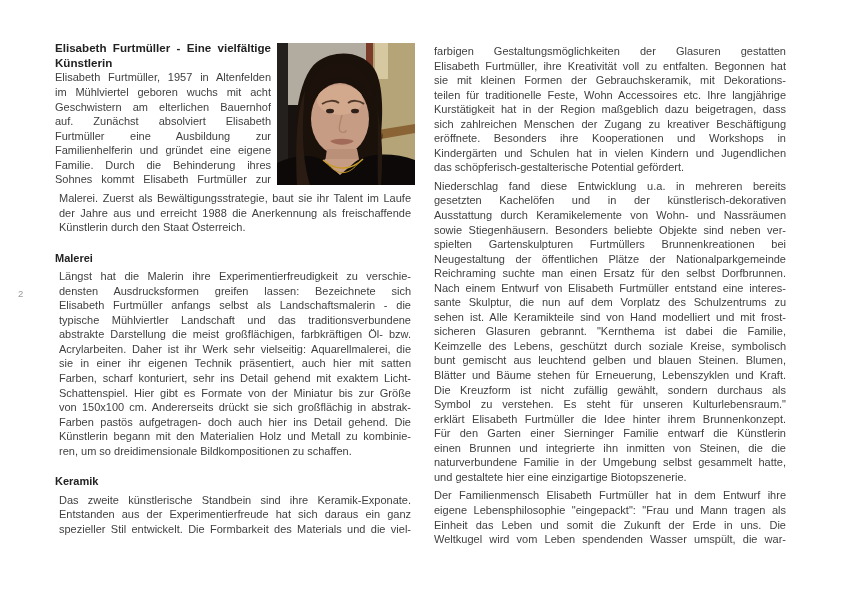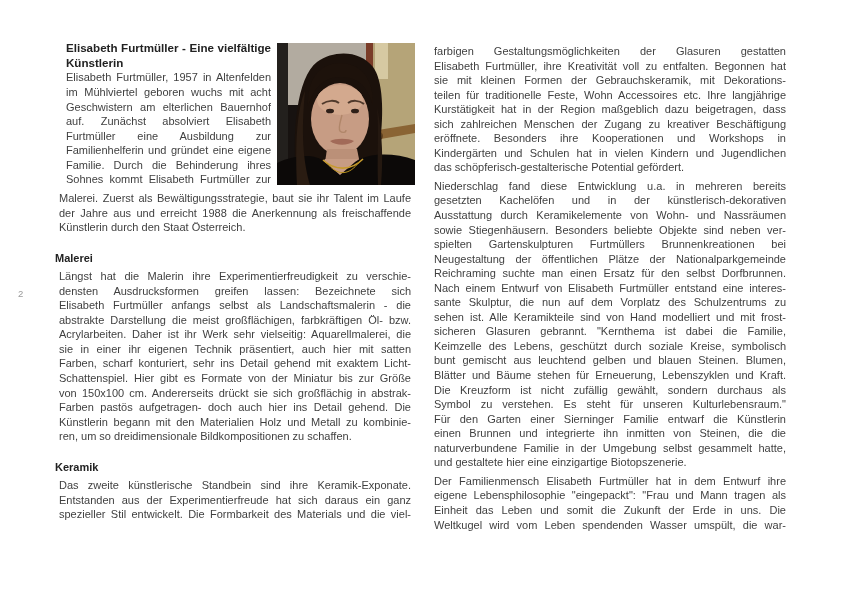--- a/index.html
+++ b/index.html
@@ -27,21 +27,21 @@
   .col {
     width: 360px;
     font-size: 11px;
     line-height: 14.55px;
   }
   .header-row {
     display: flex;
     gap: 6px;
     height: 147px;
   }
-  .header-text { width: 218px; margin-left: 11px; }
+  .header-text { width: 218px; }
   .title-line {
     font-weight: bold;
     color: #222222;
     font-size: 11.6px;
     line-height: 15.2px;
     text-align: justify;
     text-align-last: justify;
   }
   .title-line.last { text-align-last: left; }
   .photo-frame {
@@ -126,20 +126,21 @@
           <div class="para">
             <div class="line">Malerei. Zuerst als Bewältigungsstrategie, baut sie ihr Talent im Laufe</div>
             <div class="line">der Jahre aus und erreicht 1988 die Anerkennung als freischaffende</div>
             <div class="line last">Künstlerin durch den Staat Österreich.</div>
           </div>
           <div class="heading">Malerei</div>
           <div class="para">
             <div class="line">Längst hat die Malerin ihre Experimentierfreudigkeit zu verschie-</div>
             <div class="line">densten Ausdrucksformen greifen lassen: Bezeichnete sich</div>
             <div class="line">Elisabeth Furtmüller anfangs selbst als Landschaftsmalerin - die</div>
+            <div class="line">typische Mühlviertler Landschaft und das traditionsverbundene</div>
             <div class="line">abstrakte Darstellung die meist großflächigen, farbkräftigen Öl- bzw.</div>
             <div class="line">Acrylarbeiten. Daher ist ihr Werk sehr vielseitig: Aquarellmalerei, die</div>
             <div class="line">sie in einer ihr eigenen Technik präsentiert, auch hier mit satten</div>
             <div class="line">Farben, scharf konturiert, sehr ins Detail gehend mit exaktem Licht-</div>
             <div class="line">Schattenspiel. Hier gibt es Formate von der Miniatur bis zur Größe</div>
             <div class="line">von 150x100 cm. Andererseits drückt sie sich großflächig in abstrak-</div>
             <div class="line">Farben pastös aufgetragen- doch auch hier ins Detail gehend. Die</div>
             <div class="line">Künstlerin begann mit den Materialien Holz und Metall zu kombinie-</div>
             <div class="line last">ren, um so dreidimensionale Bildkompositionen zu schaffen.</div>
           </div>
@@ -175,20 +176,21 @@
             <div class="line">Reichraming suchte man einen Ersatz für den selbst Dorfbrunnen.</div>
             <div class="line">Nach einem Entwurf von Elisabeth Furtmüller entstand eine interes-</div>
             <div class="line">sante Skulptur, die nun auf dem Vorplatz des Schulzentrums zu</div>
             <div class="line">sehen ist. Alle Keramikteile sind von Hand modelliert und mit frost-</div>
             <div class="line">sicheren Glasuren gebrannt. "Kernthema ist dabei die Familie,</div>
             <div class="line">Keimzelle des Lebens, geschützt durch soziale Kreise, symbolisch</div>
             <div class="line">bunt gemischt aus leuchtend gelben und blauen Steinen. Blumen,</div>
             <div class="line">Blätter und Bäume stehen für Erneuerung, Lebenszyklen und Kraft.</div>
             <div class="line">Die Kreuzform ist nicht zufällig gewählt, sondern durchaus als</div>
             <div class="line">Symbol zu verstehen. Es steht für unseren Kulturlebensraum."</div>
+            <div class="line">erklärt Elisabeth Furtmüller die Idee hinter ihrem Brunnenkonzept.</div>
             <div class="line">Für den Garten einer Sierninger Familie entwarf die Künstlerin</div>
             <div class="line">einen Brunnen und integrierte ihn inmitten von Steinen, die die</div>
             <div class="line">naturverbundene Familie in der Umgebung selbst gesammelt hatte,</div>
             <div class="line last">und gestaltete hier eine einzigartige Biotopszenerie.</div>
           </div>
           <div class="para">
             <div class="line">Der Familienmensch Elisabeth Furtmüller hat in dem Entwurf ihre</div>
             <div class="line">eigene Lebensphilosophie "eingepackt": "Frau und Mann tragen als</div>
             <div class="line">Einheit das Leben und somit die Zukunft der Erde in uns. Die</div>
             <div class="line">Weltkugel wird vom Leben spendenden Wasser umspült, die war-</div>

